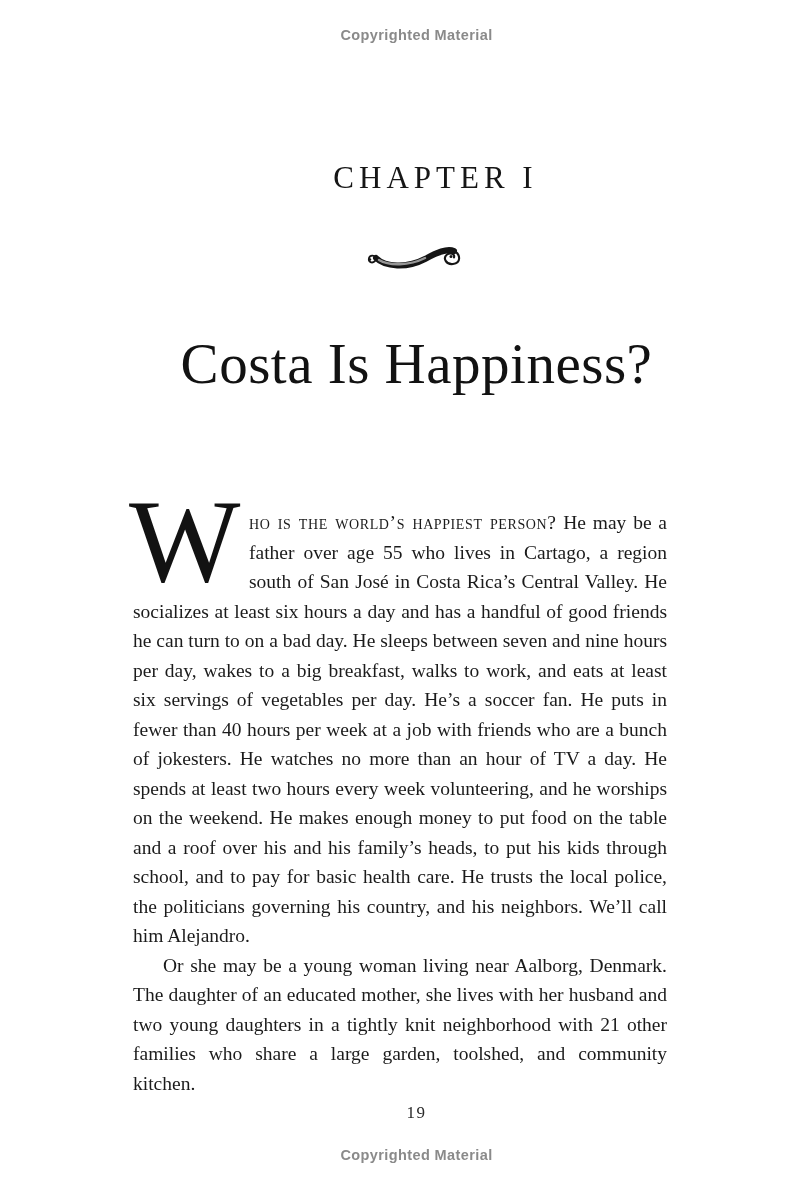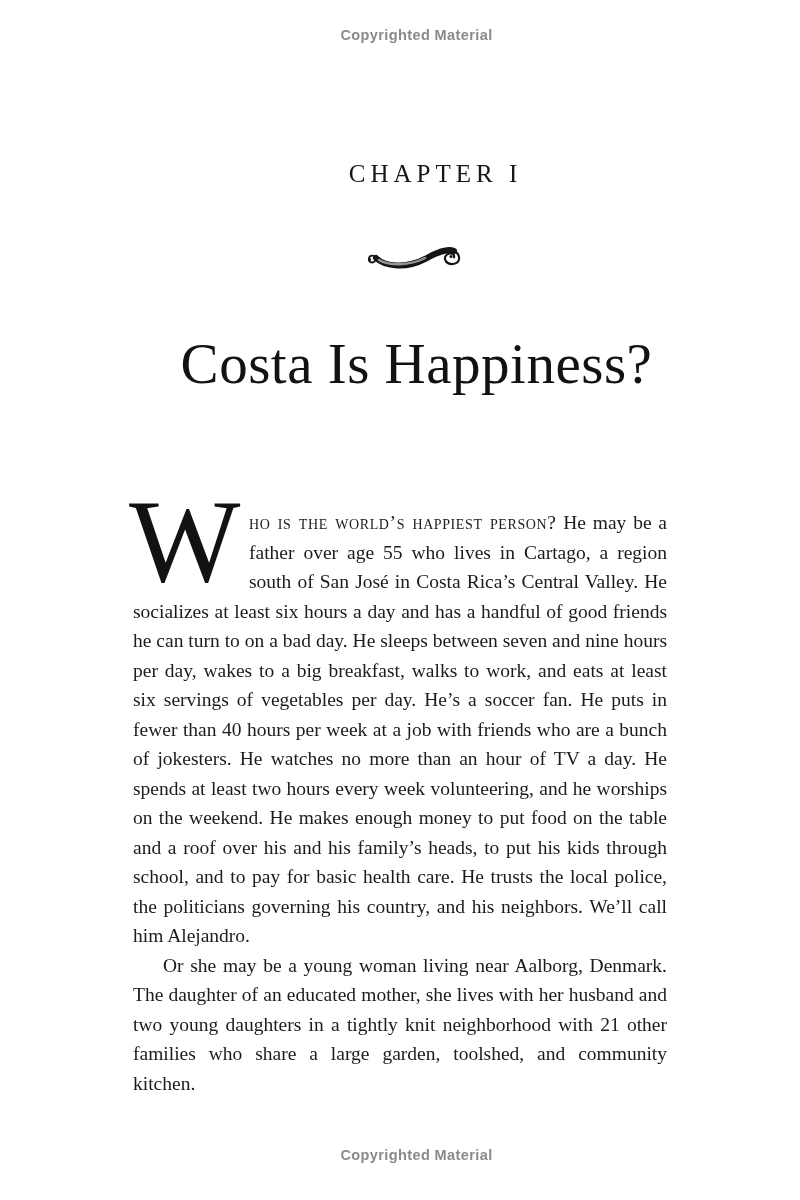--- a/index.html
+++ b/index.html
@@ -27,21 +27,21 @@
     font-family: "Liberation Sans", sans-serif;
     font-weight: bold;
     font-size: 14.5px;
     letter-spacing: 0.4px;
     color: #8a8a8a;
   }
   .copyright-top { top: 27px; }
   .copyright-bottom { top: 1147px; }
   .chapter-heading {
     top: 160px;
-    font-size: 25px;
+    font-size: 31px;
     letter-spacing: 5px;
     color: #161616;
     padding-left: 38px;
   }
   .ornament-wrap {
     top: 233px;
     height: 50px;
   }
   .ornament-wrap svg { display: inline-block; }
   .book-title {
@@ -119,16 +119,17 @@
 
   <div class="body-text">
     <p class="para1">
       <span class="dropcap-box">
           <span class="letter">W</span>
         </span><span class="smallcaps">ho is the world’s happiest person?</span><span> He may be a father over age 55 who lives in Cartago, a region south of San José in Costa Rica’s Central Valley. He socializes at least six hours a day and has a handful of good friends he can turn to on a bad day. He sleeps between seven and nine hours per day, wakes to a big breakfast, walks to work, and eats at least six servings of vegetables per day. He’s a soccer fan. He puts in fewer than 40 hours per week at a job with friends who are a bunch of jokesters. He watches no more than an hour of TV a day. He spends at least two hours every week volunteering, and he worships on the weekend. He makes enough money to put food on the table and a roof over his and his family’s heads, to put his kids through school, and to pay for basic health care. He trusts the local police, the politicians governing his country, and his neighbors. We’ll call him Alejandro.</span>
     </p>
     <p class="para2">Or she may be a young woman living near Aalborg, Denmark. The daughter of an educated mother, she lives with her husband and two young daughters in a tightly knit neighborhood with 21 other families who share a large garden, toolshed, and community kitchen.</p>
   </div>
 
+  <div class="centered page-number">19</div>
 
   <div class="centered copyright copyright-bottom">Copyrighted Material</div>
 
 </div>
 
 </body></html>

